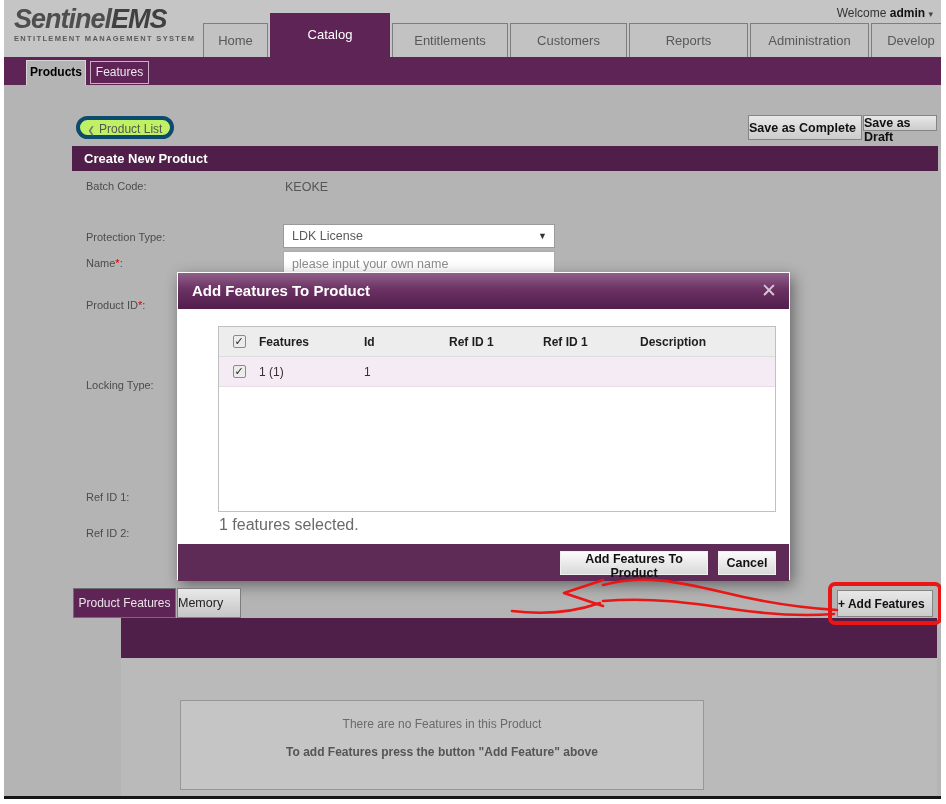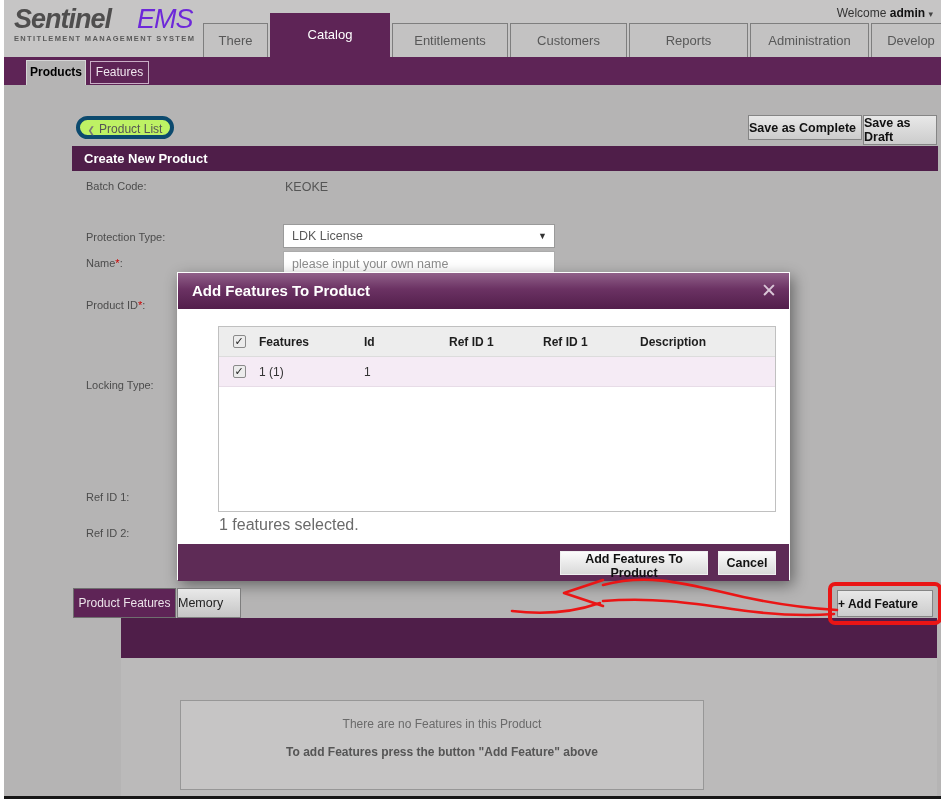--- a/index.html
+++ b/index.html
@@ -7,21 +7,21 @@
   body { width:946px; height:804px; font-family:"Liberation Sans", sans-serif; position:relative; }
   #screen { position:relative; width:946px; height:804px; background:#fff; overflow:hidden; }
   .page { position:absolute; left:4px; top:0; width:937px; height:799px;
           background:#b5b4b4; border-bottom:3px solid #161616; overflow:hidden; }
   .abs { position:absolute; }
 
   
   .header { position:absolute; left:0; top:0; width:937px; height:57px; background:#c6c5c5; }
   .logo-line1 { font-size:27px; letter-spacing:-1px; color:#4f4e4e; line-height:28px; white-space:nowrap; }
   .logo-main { font-weight:bold; font-style:italic; }
-  .logo-suffix { font-weight:normal; font-style:italic; color:#6d28d9;padding-left:26px; }
+  .logo-suffix { font-weight:bold; font-style:italic; color:#404040; }
   .logo-tagline { font-size:7.5px; font-weight:bold; color:#5a5a5a; letter-spacing:1.35px; margin-top:1px; }
   .welcome { position:absolute; right:8px; top:6px; font-size:12px; color:#333; cursor:pointer; }
   .welcome b { color:#111; }
   .caret { font-size:9px; color:#444; }
 
   
   .tab { position:absolute; height:34px; top:23px; background:#c3c2c2; border:1px solid #7e7e7e;
          border-bottom:none; color:#585858; font-size:13px; text-align:center; line-height:33px; cursor:pointer; }
   .tab.active { top:13px; height:44px; background:#5e2456; border-color:#5e2456; color:#fff; line-height:42px; }
 
@@ -114,37 +114,37 @@
         </div>
         <div class="logo-tagline">ENTITLEMENT MANAGEMENT SYSTEM</div>
       </div>
       <div class="welcome">
         <span>Welcome</span>
         <b>admin</b>
         <span class="caret">▾</span>
       </div>
     </div>
 
-    <div class="tab" style="left:199px; width:65px;">There</div>
+    <div class="tab" style="left:199px; width:65px;">Home</div>
     <div class="tab active" style="left:266px; width:120px;">Catalog</div>
     <div class="tab" style="left:388px; width:116px;">Entitlements</div>
     <div class="tab" style="left:506px; width:117px;">Customers</div>
     <div class="tab" style="left:625px; width:119px;">Reports</div>
     <div class="tab" style="left:746px; width:119px;">Administration</div>
     <div class="tab" style="left:867px; width:80px;">Develop</div>
 
     <div class="subnav"></div>
     <div class="subtab-active">Products</div>
     <div class="subtab">Features</div>
 
     <div class="pill-btn">
       <span class="chev">❮</span><span>Product List</span>
     </div>
     <button class="btn-gray abs" style="left:744px; top:115px; width:114px; height:25px;">Save as Complete</button>
-    <button class="btn-gray abs" style="left:859px; top:115px; width:74px; height:30px;">Save as Draft</button>
+    <button class="btn-gray abs" style="left:859px; top:115px; width:74px; height:16px;">Save as Draft</button>
 
     <div class="section-bar">Create New Product</div>
 
     <div class="flabel" style="top:180px;">Batch Code:</div>
     <div class="fvalue" style="top:180px;">KEOKE</div>
 
     <div class="flabel" style="top:231px;">Protection Type:</div>
     <div class="fselect">
       <span>LDK License</span>
       <span class="arrow">▼</span>
@@ -198,21 +198,21 @@
     </div>
 
     <div class="pf-tab">Product Features</div>
     <div class="mem-tab">Memory</div>
     <div class="purple-band"></div>
     <div class="panel"></div>
     <div class="msgbox">
       <div class="msg1">There are no Features in this Product</div>
       <div class="msg2">To add Features press the button "Add Feature" above</div>
     </div>
-    <button class="btn-gray addfeat">+ Add Feature</button>
+    <button class="btn-gray addfeat">+ Add Features</button>
     <div class="redbox"></div>
 
     <svg class="abs" style="left:500px; top:570px;" width="340" height="55" viewBox="0 0 340 55">
       <g fill="none" stroke="#ea1515" stroke-width="2.6" stroke-linecap="round" stroke-linejoin="round">
         <polyline points="99,10 60,23 99,36"></polyline>
         <path d="M99,15 C140,4 175,12 218,22 C258,32 300,38 333,40"></path>
         <path d="M99,31 C148,27 188,33 228,39 C268,45 303,46 330,44"></path>
         <path d="M8,41 C40,45 70,42 96,33"></path>
       </g>
     </svg>

